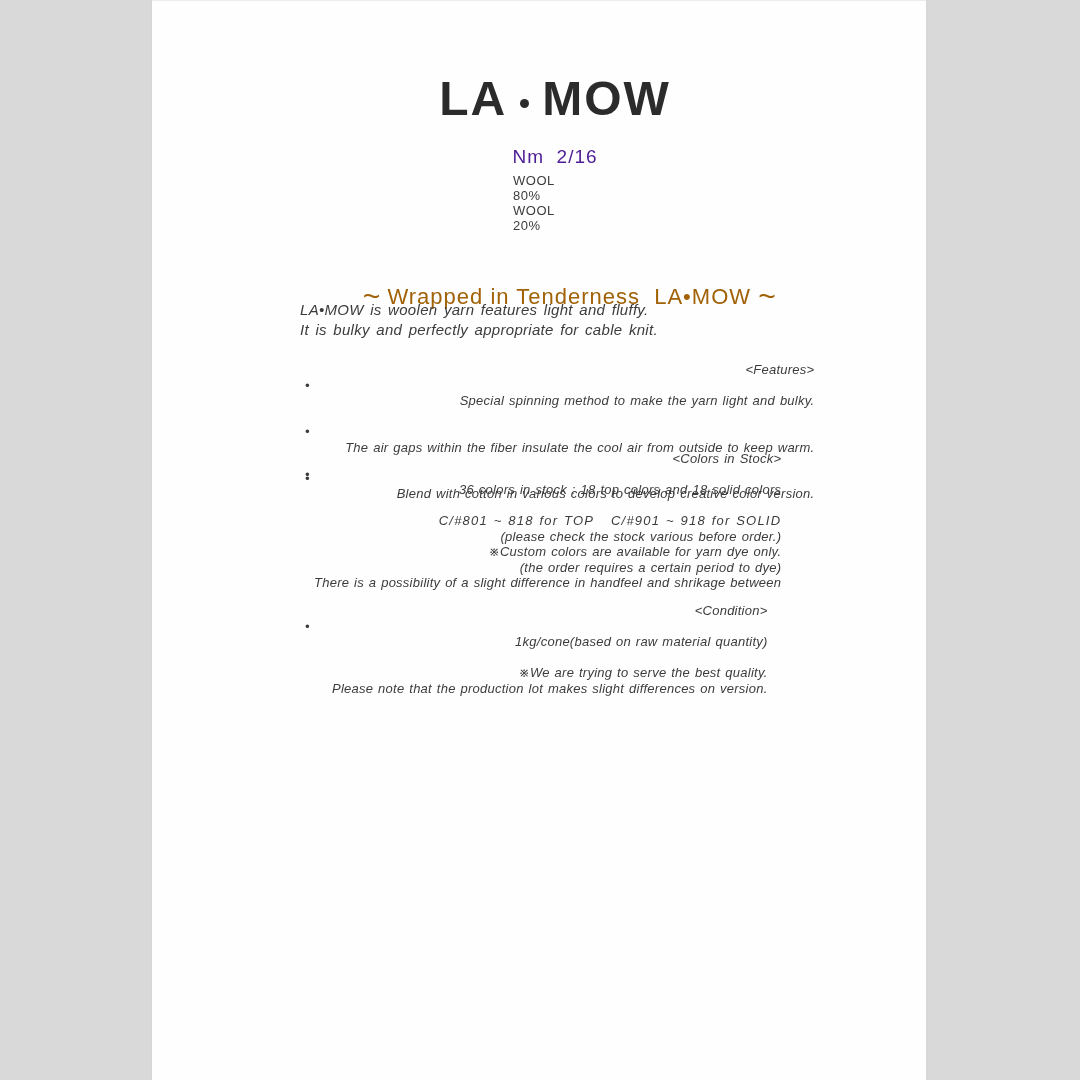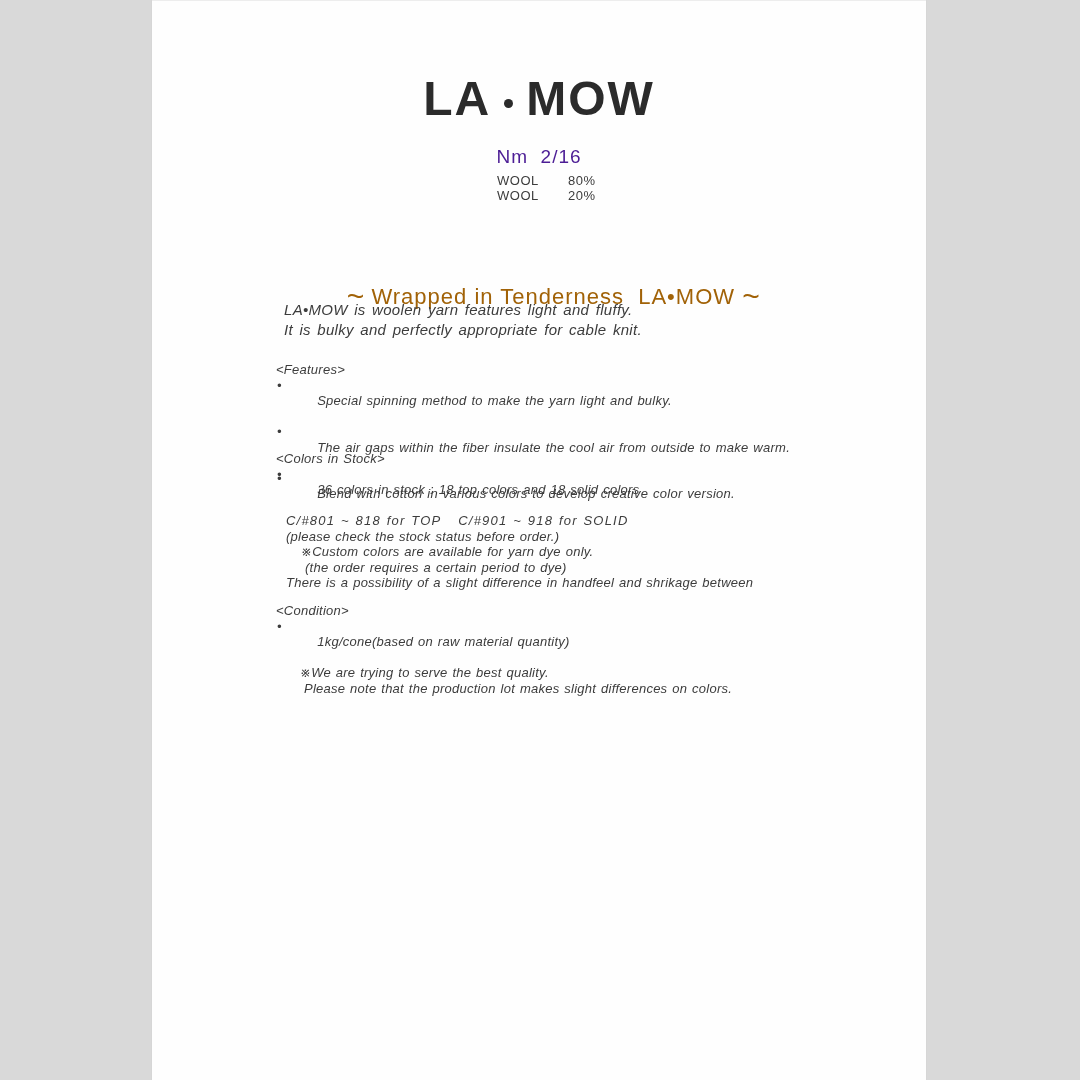--- a/index.html
+++ b/index.html
@@ -9,47 +9,47 @@
     font-family:"Liberation Sans","DejaVu Sans",sans-serif;
     color:#3c3c3c;
   }
   .paper{
     position:absolute;left:152px;top:0;width:774px;height:1080px;
     background:#fefefe;
     border-top:1px solid #ededed;
     border-bottom:2px solid #8f8f8f;
     box-shadow:0 0 1px rgba(0,0,0,.08);
   }
-  .abs{position:absolute;}
+  .abs{position:absolute;padding-left:16px;}
   .center{left:0;width:100%;text-align:center;}
   .pre, .pre span{white-space:pre;}
 
   
   .brand{top:74px;font-size:48px;line-height:48px;font-weight:700;
          letter-spacing:2px;color:#2b2b2b;}
   .brand .dot{display:inline-block;width:9px;height:9px;border-radius:50%;
          background:#2b2b2b;margin:0 13px;position:relative;top:-7px;}
 
   
   .yarn-count{top:146px;font-size:19px;line-height:20px;letter-spacing:1px;color:#4c1d95;}
   .composition{top:172px;left:345px;font-size:13px;line-height:15px;letter-spacing:.5px;}
-  .composition .row{display:flex;}
+  .composition .row{display:flex;flex-direction:column;}
   .composition .mat{width:71px;}
 
   
   .tagline{top:251px;font-size:22px;line-height:28px;letter-spacing:1px;color:#a16207;}
   .tagline .tilde{font-size:30px;position:relative;top:2px;letter-spacing:0;}
 
   
   .intro{top:299px;left:132px;font-size:15px;line-height:20px;
          letter-spacing:.3px;word-spacing:2px;}
 
   
-  .section{left:124px;font-size:13px;line-height:15.5px;
-           letter-spacing:.25px;word-spacing:1px;}
+  .section{left:136px;font-size:13px;line-height:15.5px;
+           letter-spacing:.25px;word-spacing:1px;text-align:right;}
   .features{top:361px;}
   .colors{top:450px;}
   .condition{top:602px;}
   .line{white-space:pre;font-style:italic;}
   .bullet-line{position:relative;padding-left:12px;}
   .bullet{position:absolute;left:1px;top:0;}
   .i10{margin-left:10px;}
   .i16{margin-left:25px;}
   .i29{margin-left:29px;}
   .i14{margin-left:24px;}
@@ -86,41 +86,41 @@
     <div class="line">LA•MOW is woolen yarn features light and fluffy.</div>
     <div class="line">It is bulky and perfectly appropriate for cable knit.</div>
   </div>
 
   <div class="abs section features">
     <div class="line">&lt;Features&gt;</div>
     <div class="line bullet-line">
       <span class="bullet">•</span><span>Special spinning method to make the yarn light and bulky.</span>
     </div>
     <div class="line bullet-line">
-      <span class="bullet">•</span><span>The air gaps within the fiber insulate the cool air from outside to make warm.</span>
+      <span class="bullet">•</span><span>The air gaps within the fiber insulate the cool air from outside to keep warm.</span>
     </div>
     <div class="line bullet-line">
       <span class="bullet">•</span><span>Blend with cotton in various colors to develop creative color version.</span>
     </div>
   </div>
 
   <div class="abs section colors">
     <div class="line">&lt;Colors in Stock&gt;</div>
     <div class="line bullet-line">
       <span class="bullet">•</span><span>36 colors in stock : 18 top colors and 18 solid colors</span>
     </div>
     <div class="line i10 ls-wide">C/#801 ~ 818 for TOP   C/#901 ~ 918 for SOLID</div>
-    <div class="line i10">(please check the stock status before order.)</div>
+    <div class="line i10">(please check the stock various before order.)</div>
     <div class="line i16">※Custom colors are available for yarn dye only.</div>
     <div class="line i29">(the order requires a certain period to dye)</div>
     <div class="line i10">There is a possibility of a slight difference in handfeel and shrikage between</div>
   </div>
 
   <div class="abs section condition">
     <div class="line">&lt;Condition&gt;</div>
     <div class="line bullet-line">
       <span class="bullet">•</span><span>1kg/cone(based on raw material quantity)</span>
     </div>
     <div class="line i14">※We are trying to serve the best quality.</div>
-    <div class="line i28">Please note that the production lot makes slight differences on colors.</div>
+    <div class="line i28">Please note that the production lot makes slight differences on version.</div>
   </div>
 
 </div>
 
 </body></html>

